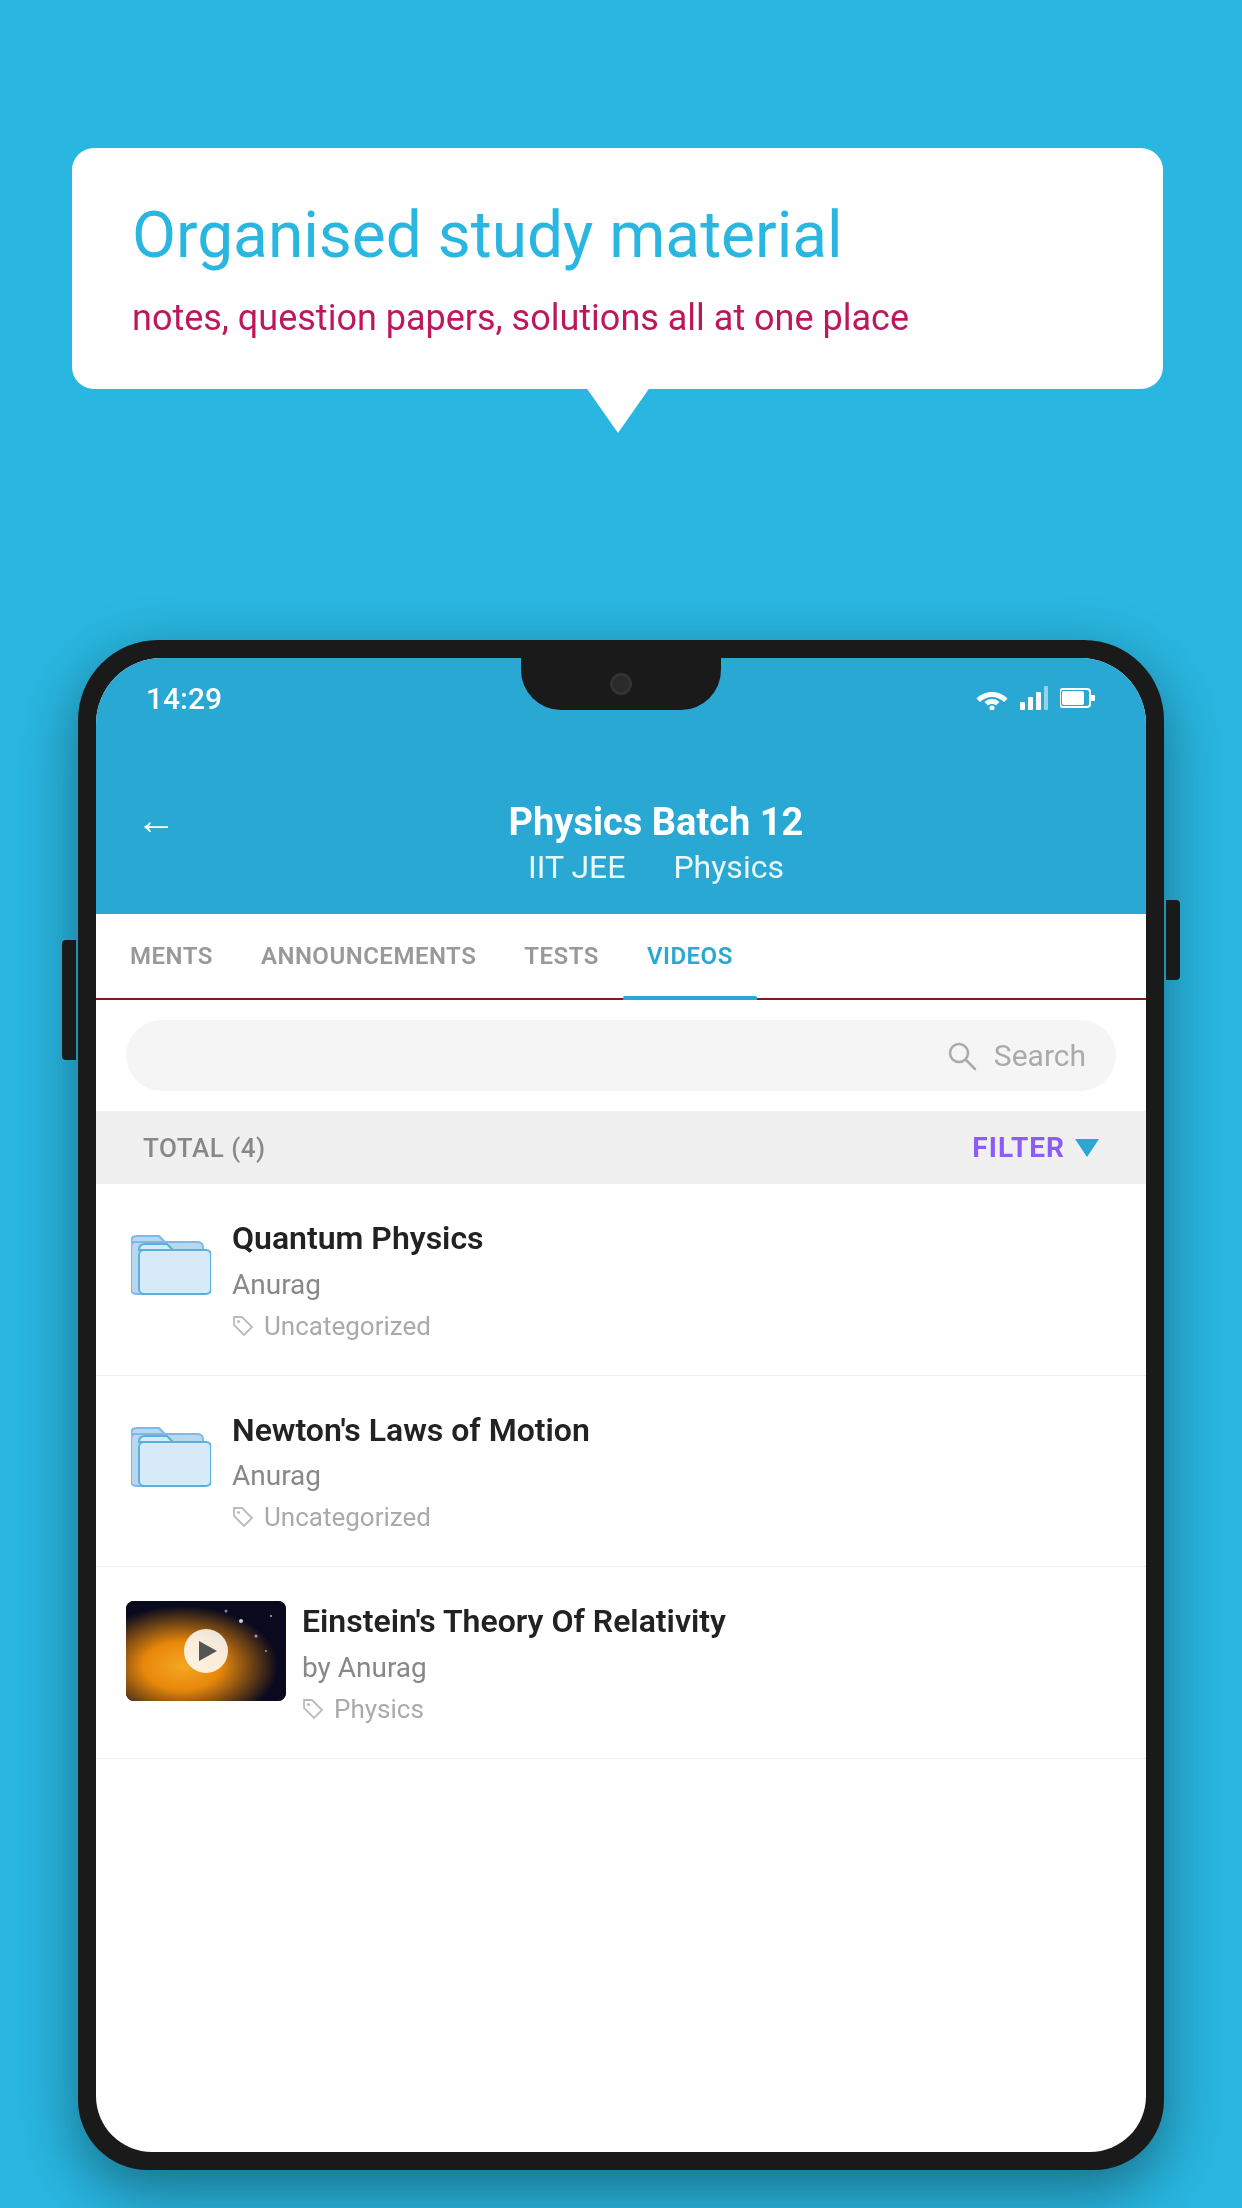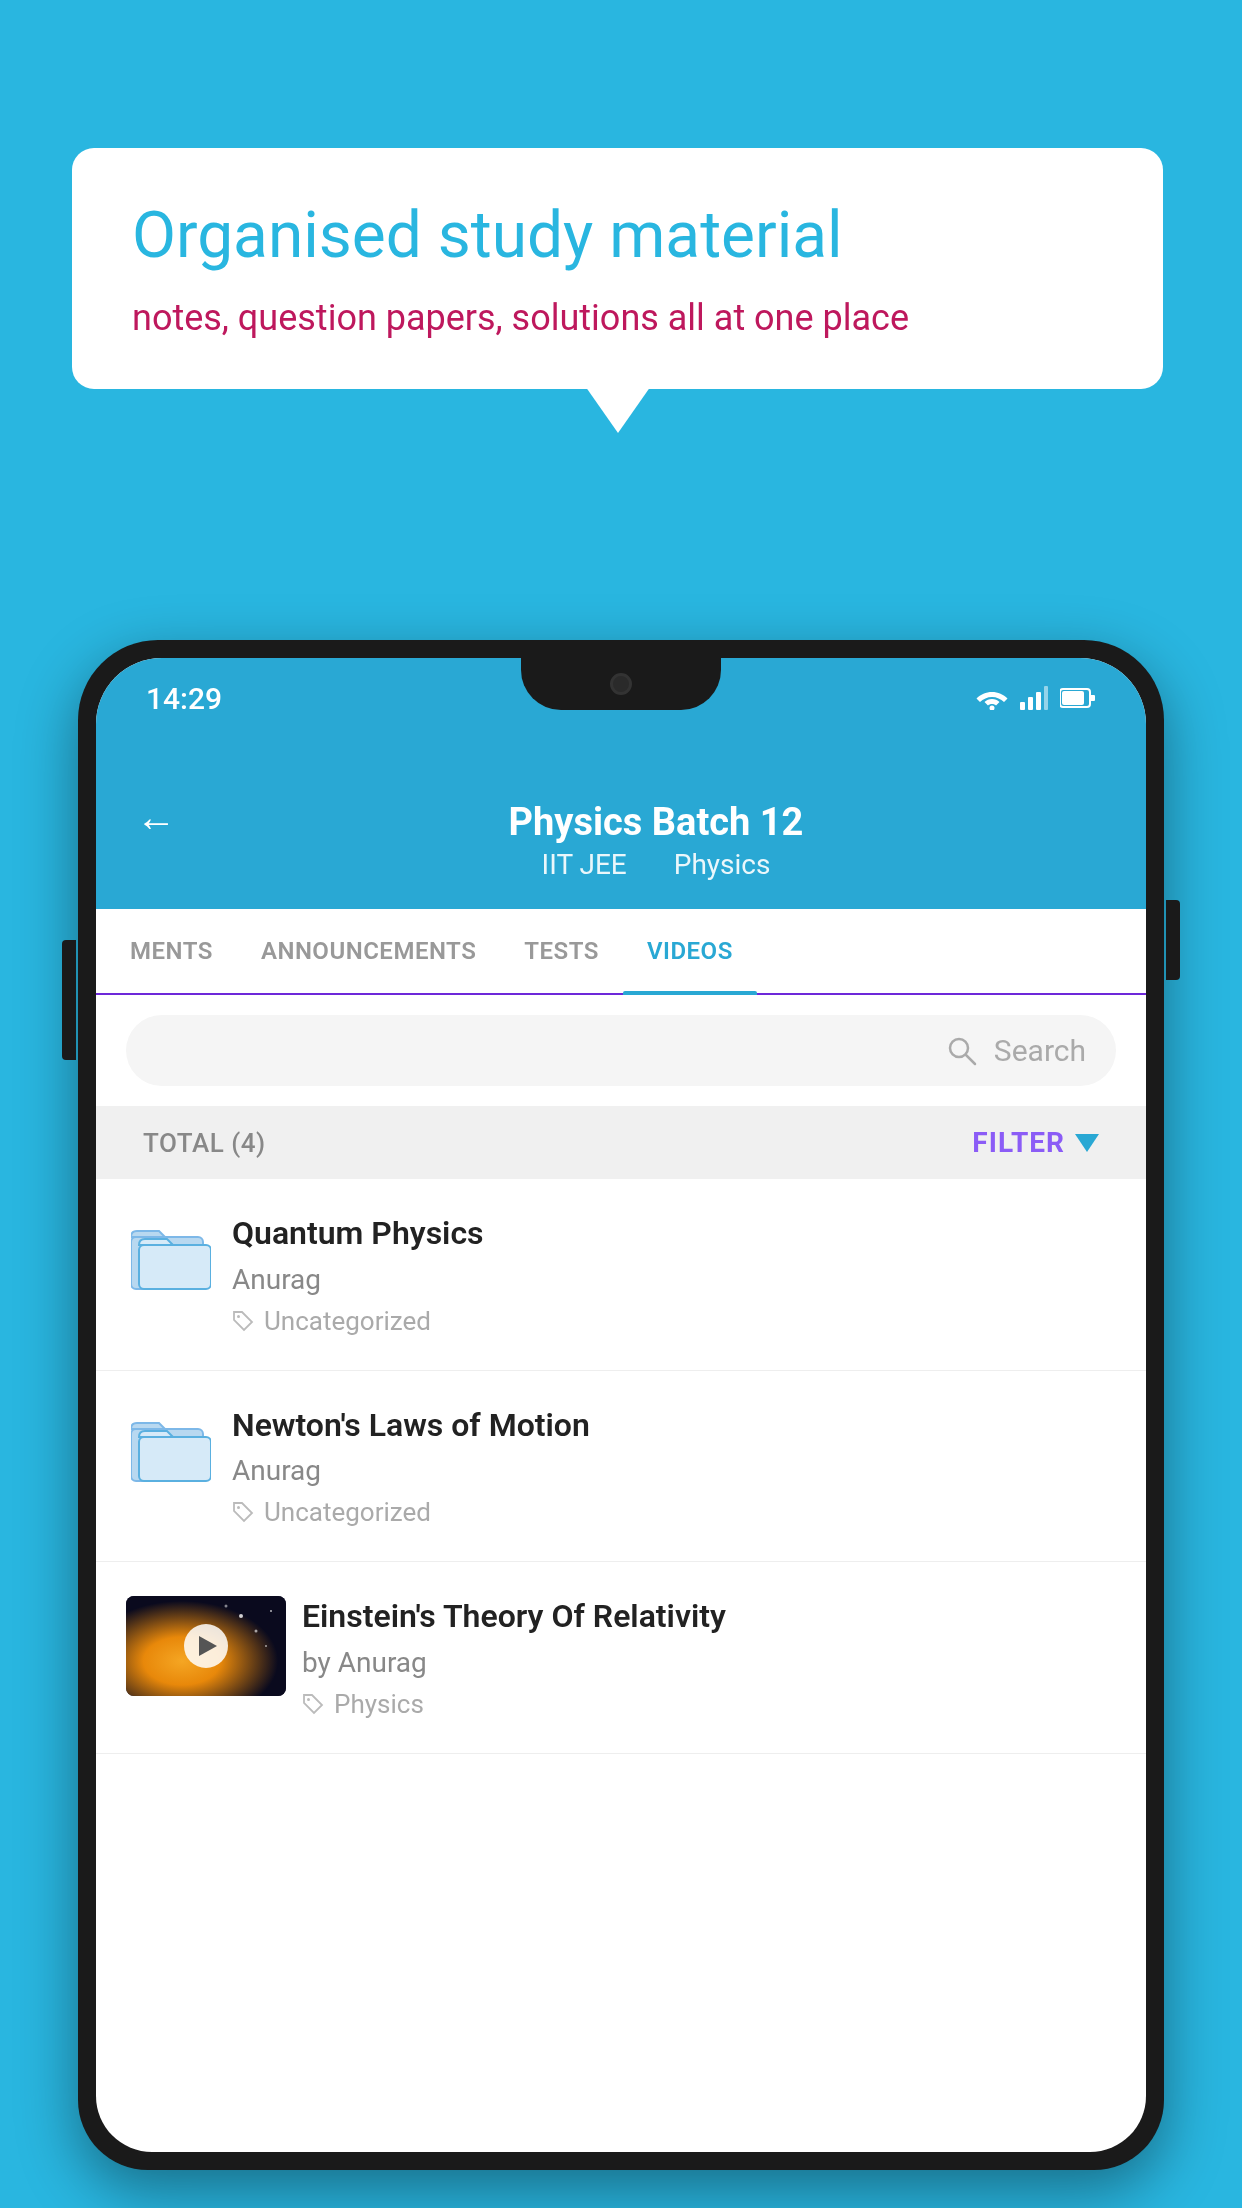--- a/index.html
+++ b/index.html
@@ -174,33 +174,33 @@
 
     .header-title {
       color: white;
       font-size: 38px;
       font-weight: 700;
       margin-top: 46px;
     }
 
     .header-subtitle {
       color: rgba(255,255,255,0.9);
-      font-size: 28px;
+      font-size: 32px;
       margin-top: 4px;
     }
 
     .header-subtitle span {
       margin: 0 10px;
     }
 
     
     .tabs {
       background: white;
       display: flex;
-      border-bottom: 2px solid #6d28d9;
+      border-bottom: 2px solid #7f1d1d;
       padding: 0 10px;
     }
 
     .tab {
       padding: 28px 24px;
       font-size: 24px;
       color: #999;
       font-weight: 600;
       letter-spacing: 0.5px;
       cursor: pointer;

